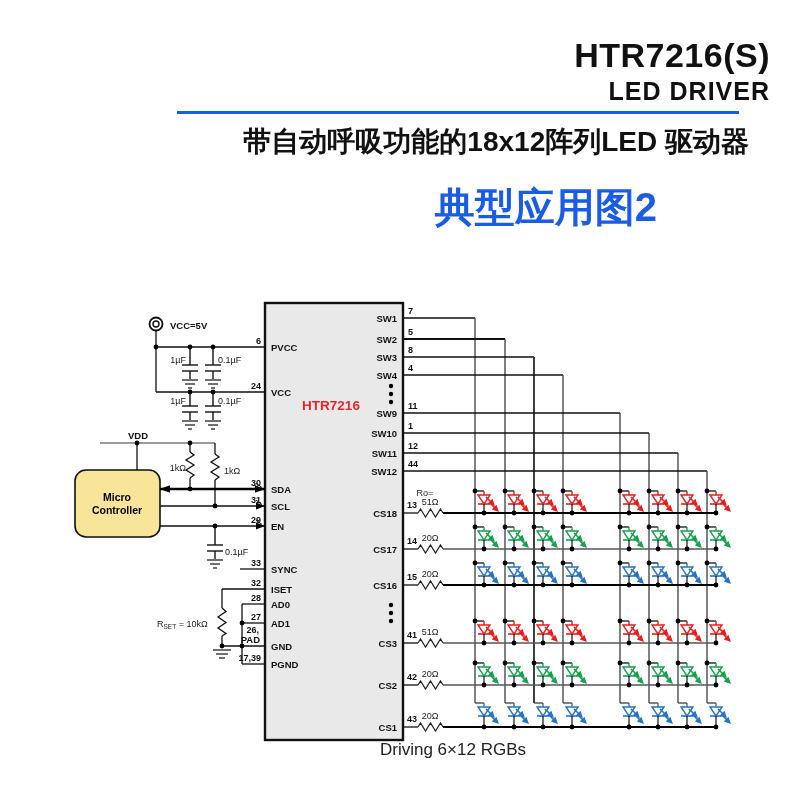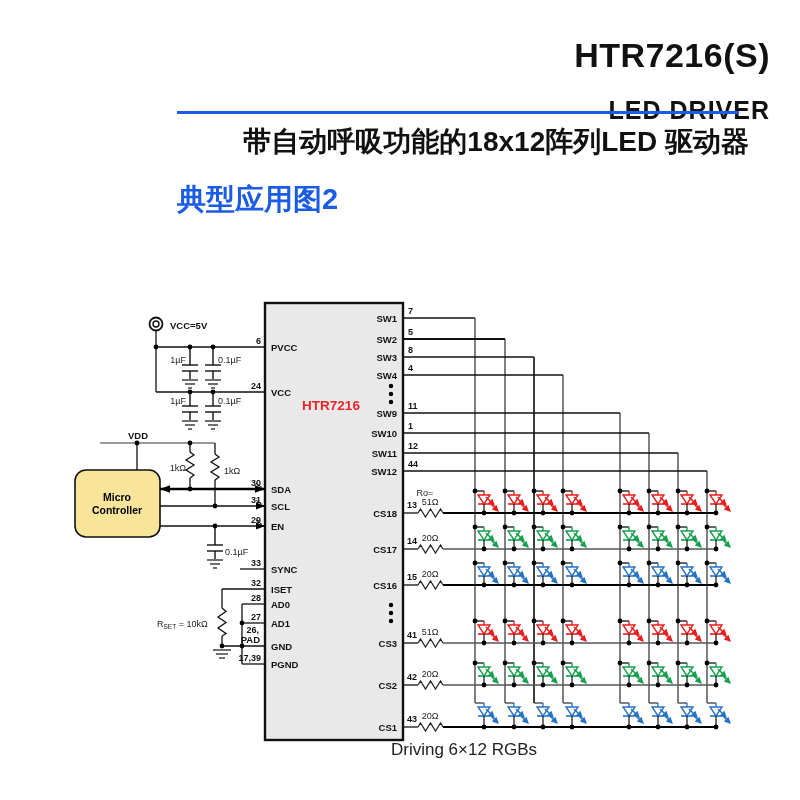--- a/index.html
+++ b/index.html
@@ -1,25 +1,25 @@
 <!DOCTYPE html>
 <html><head>
 <meta charset="utf-8">
 <style>
   html,body{margin:0;padding:0;background:#fff;}
   .page{position:relative;width:800px;height:800px;background:#ffffff;overflow:hidden;
         font-family:"Liberation Sans",sans-serif;color:#111;padding-left:26px;}
   .part{position:absolute;top:36px;right:56px;font-size:34px;font-weight:bold;letter-spacing:.5px;}
-  .sub{position:absolute;top:77px;right:56px;font-size:25px;font-weight:bold;letter-spacing:1px;margin-top:19px;}
+  .sub{position:absolute;top:77px;right:56px;font-size:25px;font-weight:bold;letter-spacing:1px;}
   .rule{position:absolute;left:177px;top:111px;width:562px;height:3px;}
   .desc{position:absolute;left:167px;top:123px;width:582px;text-align:right;font-size:28px;
         font-weight:bold;white-space:pre;}
-  .fig{position:absolute;left:177px;top:180px;width:480px;text-align:left;font-size:29px;
+  .fig{position:absolute;left:177px;top:180px;width:480px;text-align:right;font-size:40px;
        font-weight:bold;}
-  .caption{position:absolute;left:391px;top:740px;font-size:17px;color:#222;}
+  .caption{position:absolute;left:380px;top:740px;font-size:17px;color:#222;}
   svg{position:absolute;left:0;top:0;}
   svg text{font-family:"Liberation Sans",sans-serif;}
   .pinlbl{font-size:9.5px;font-weight:bold;fill:#111;}
   .pinnum{font-size:9px;font-weight:bold;fill:#111;}
   .small{font-size:9px;fill:#222;}
 </style>
 </head>
 <body>
 
 <div class="page">

